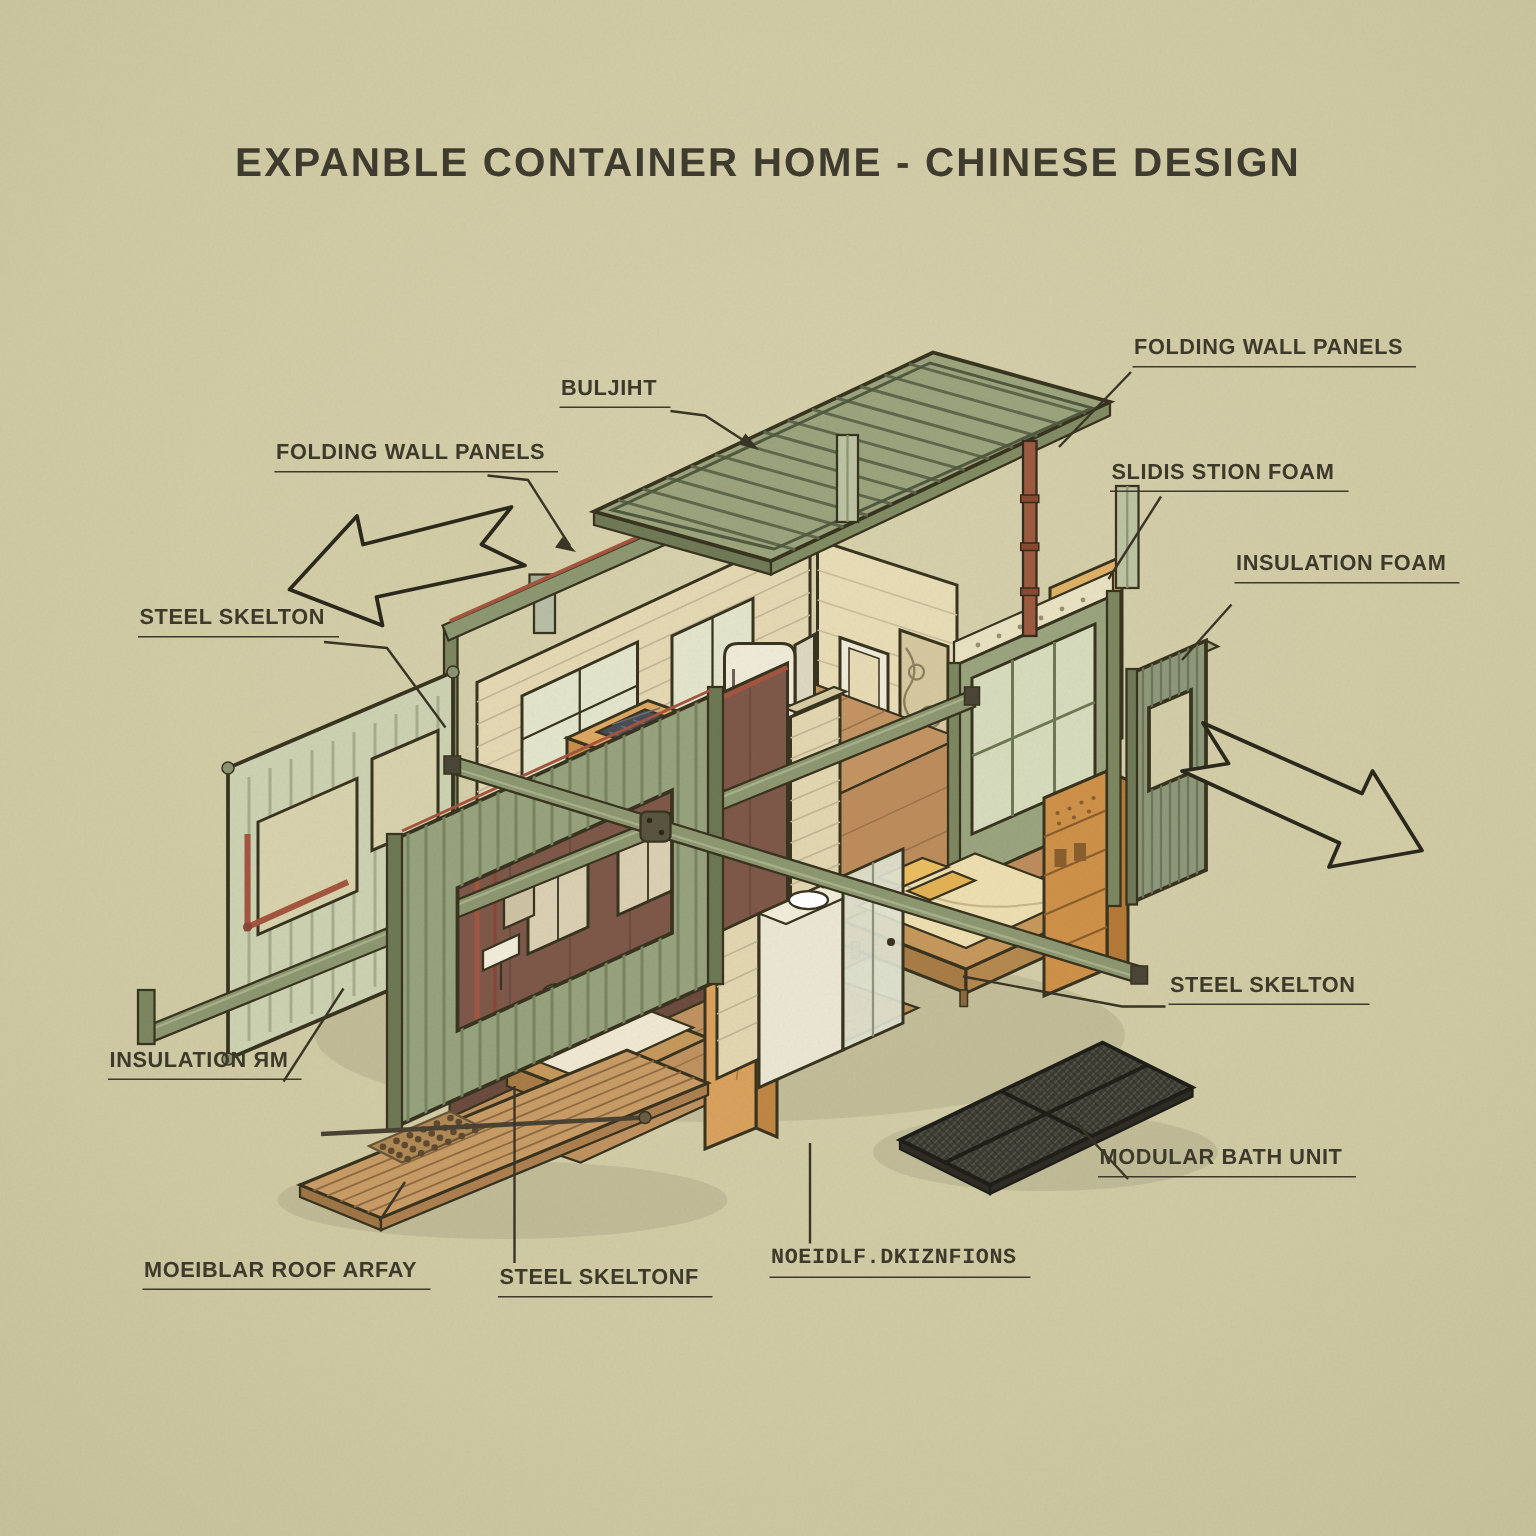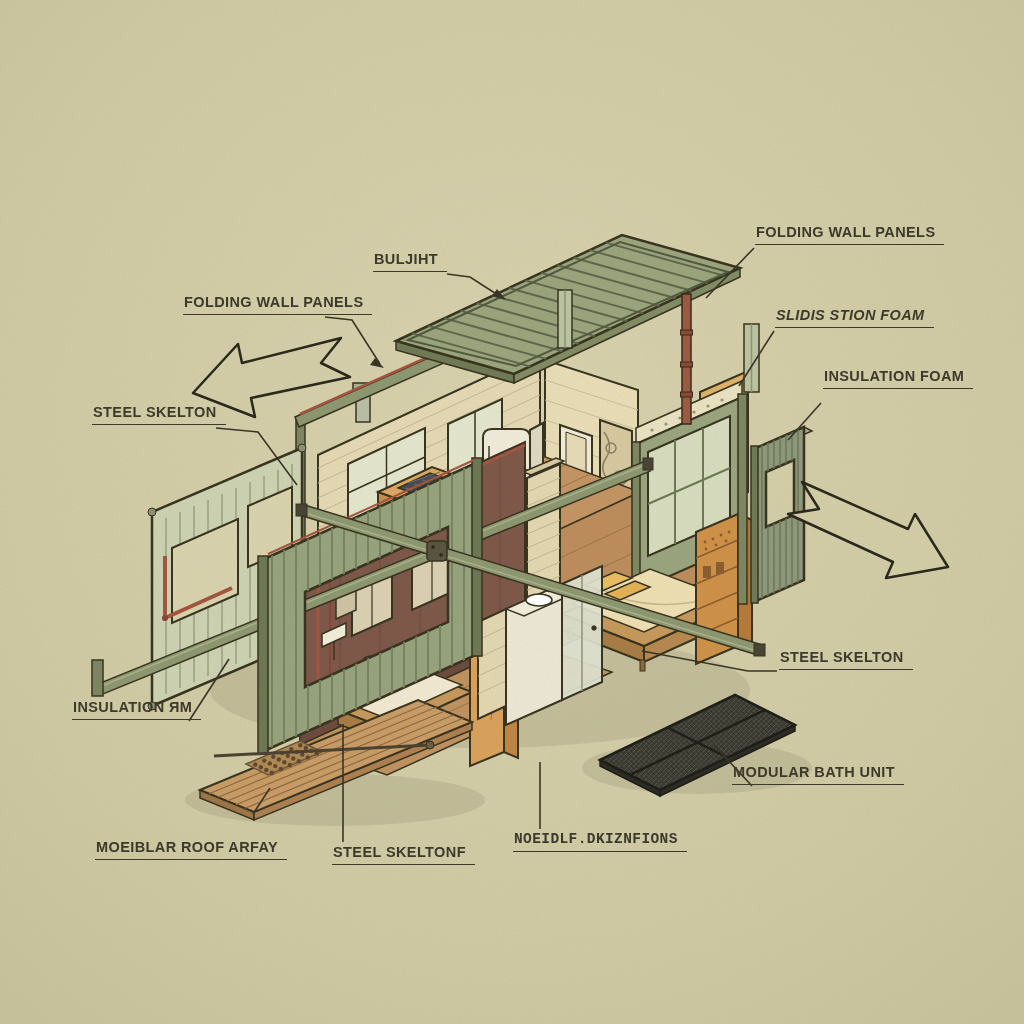--- a/index.html
+++ b/index.html
@@ -471,25 +471,26 @@
     <polyline points="216,428 258,432 297,485"></polyline>
     <polyline points="189,721 229,659"></polyline>
     <polyline points="777,671 748,671 642,651"></polyline>
     <polyline points="752,786 714,745"></polyline>
     <polyline points="253,814 270,788"></polyline>
     <polyline points="343,842 343,724"></polyline>
     <polyline points="540,829 540,762"></polyline>
   </g>
 </svg>
 
+<div id="page-title">EXPANBLE CONTAINER HOME - CHINESE DESIGN</div>
 
 <div class="callout" style="left:755px;top:224px;">FOLDING WALL PANELS</div>
 <div class="callout" style="left:373px;top:251px;text-align:center;">BULJIHT</div>
 <div class="callout" style="left:183px;top:294px;">FOLDING WALL PANELS</div>
-<div class="callout" style="left:775px;top:307px;font-style:italic;">SLIDIS STION FOAM</div>
+<div class="callout" style="left:740px;top:307px;">SLIDIS STION FOAM</div>
 <div class="callout" style="left:823px;top:368px;">INSULATION FOAM</div>
 <div class="callout" style="left:92px;top:404px;">STEEL SKELTON</div>
 <div class="callout" style="left:72px;top:699px;">INSULATION ЯM</div>
 <div class="callout" style="left:779px;top:649px;">STEEL SKELTON</div>
 <div class="callout" style="left:732px;top:764px;">MODULAR BATH UNIT</div>
 <div class="callout" style="left:95px;top:794px;margin-top:45px;">MOEIBLAR ROOF ARFAY</div>
 <div class="callout" style="left:308px;top:844px;margin-left:24px;">STEEL SKELTONF</div>
 <div class="callout" style="left:513px;top:831px;font-family:Liberation Mono, monospace;">NOEIDLF.DKIZNFIONS</div>
 
 <svg id="noise" width="1024" height="1024">

